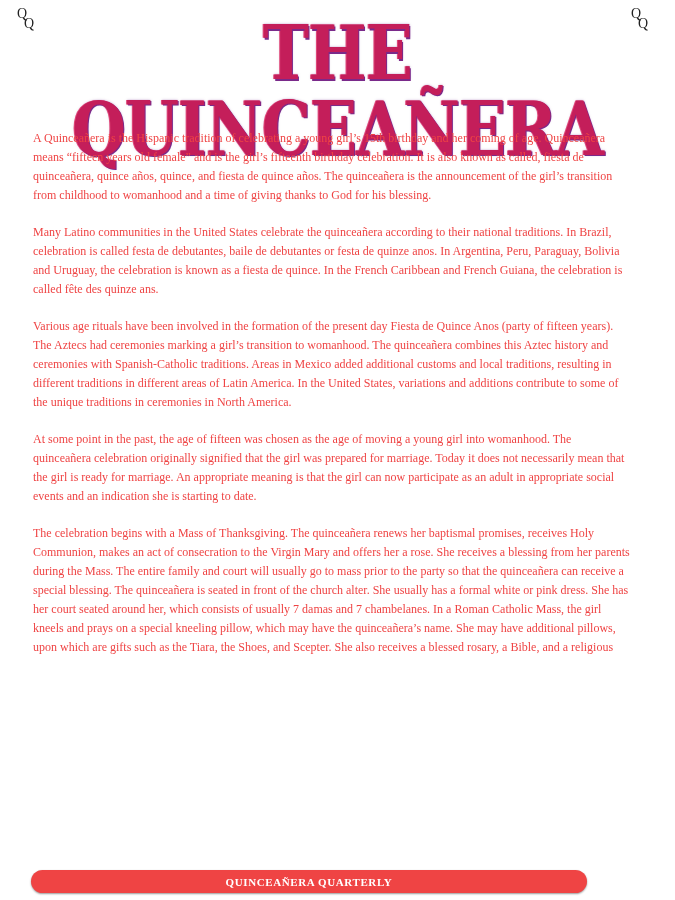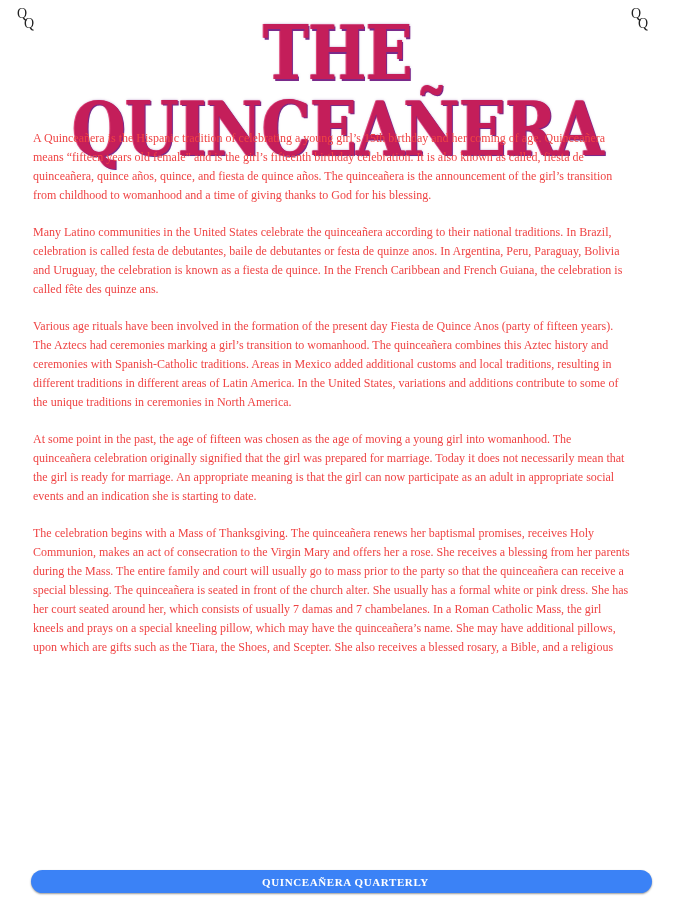--- a/index.html
+++ b/index.html
@@ -62,29 +62,28 @@
       font-size: 12px;
       line-height: 19px;
       text-align: left;
       color: #ef4444;
     }
 
     .footer-bar {
       position: absolute;
       left: 31px;
       top: 870px;
-      width: 613px;
+      width: 556px;
       height: 23px;
-      background: #3b82f6;
+      background: #ef4444;
       border-radius: 12px;
       box-shadow: 0 1px 2px rgba(0,0,0,0.4);
       display: flex;
       align-items: center;
       justify-content: center;
-      padding-left: 8px;
     }
     .footer-text {
       color: #ffffff;
       font-family: "Liberation Serif", serif;
       font-weight: bold;
       font-size: 11px;
       letter-spacing: 0.6px;
     }
   </style>
 </head>

